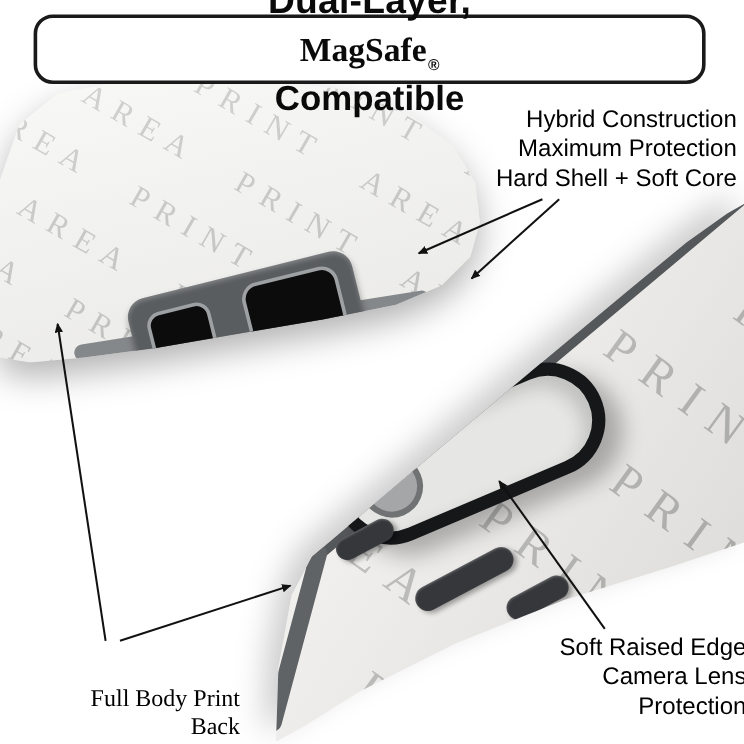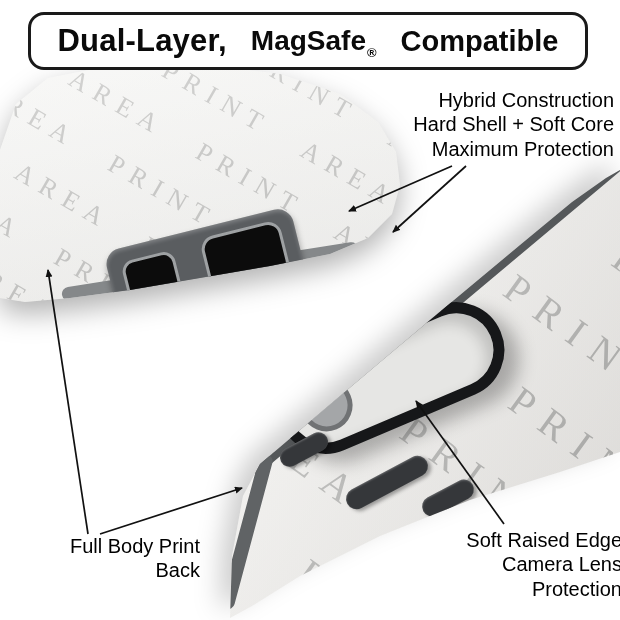--- a/index.html
+++ b/index.html
@@ -48,31 +48,31 @@
   
   .btn{position:absolute;background:#35373a;border-radius:11px;transform:rotate(-28deg);
     box-shadow:2px 3px 4px rgba(0,0,0,.35), inset 0 1px 2px rgba(255,255,255,.25);}
   .btn1{left:278px;top:440px;width:52px;height:19px;}
   .btn2{left:342px;top:472px;width:90px;height:21px;}
   .btn3{left:420px;top:488px;width:56px;height:20px;}
 
   
   .banner{position:absolute;left:28px;top:12px;width:560px;height:58px;z-index:20;
     background:#fff;border:3px solid #1a1a1a;border-radius:16px;box-sizing:border-box;
-    display:flex;align-items:center;justify-content:center;gap:24px;color:#0a0a0a;}
+    display:flex;align-items:center;justify-content:center;gap:8px;color:#0a0a0a;flex-direction:column;}
   .t1{font-size:31px;font-weight:800;letter-spacing:.2px;}
   .t2wrap{display:inline-flex;align-items:baseline;}
-  .t2{font-size:28px;font-weight:700;}
+  .t2{font-size:28px;font-weight:700;font-family:Liberation Serif, serif;}
   .treg{font-size:13px;font-weight:600;position:relative;top:7px;margin-left:1px;}
   .t3{font-size:29px;font-weight:600;}
 
   
   .note{position:absolute;z-index:25;text-align:right;color:#000;font-size:20px;line-height:1.22;}
   .note-hybrid{left:348px;top:88px;width:266px;}
-  .note-full{left:10px;top:534px;width:190px;}
+  .note-full{left:10px;top:570px;width:190px;font-family:Liberation Serif, serif;}
   .note-soft{left:410px;top:528px;width:212px;}
   .lines-svg{position:absolute;inset:0;z-index:30;pointer-events:none;}
 </style>
 </head>
 <body>
 
 <div class="stage">
 
   <div class="case-shadow1">
     <div class="case1">
@@ -125,22 +125,22 @@
     <span class="t1">Dual-Layer,</span>
     <span class="t2wrap">
       <span class="t2">MagSafe</span>
       <span class="treg">®</span>
     </span>
     <span class="t3">Compatible</span>
   </div>
 
   <div class="note note-hybrid">
     <div>Hybrid Construction</div>
+    <div>Maximum Protection</div>
     <div>Hard Shell + Soft Core</div>
-    <div>Maximum Protection</div>
   </div>
 
   <div class="note note-full">
     <div>Full Body Print</div>
     <div>Back</div>
   </div>
 
   <div class="note note-soft">
     <div>Soft Raised Edge</div>
     <div>Camera Lens</div>

